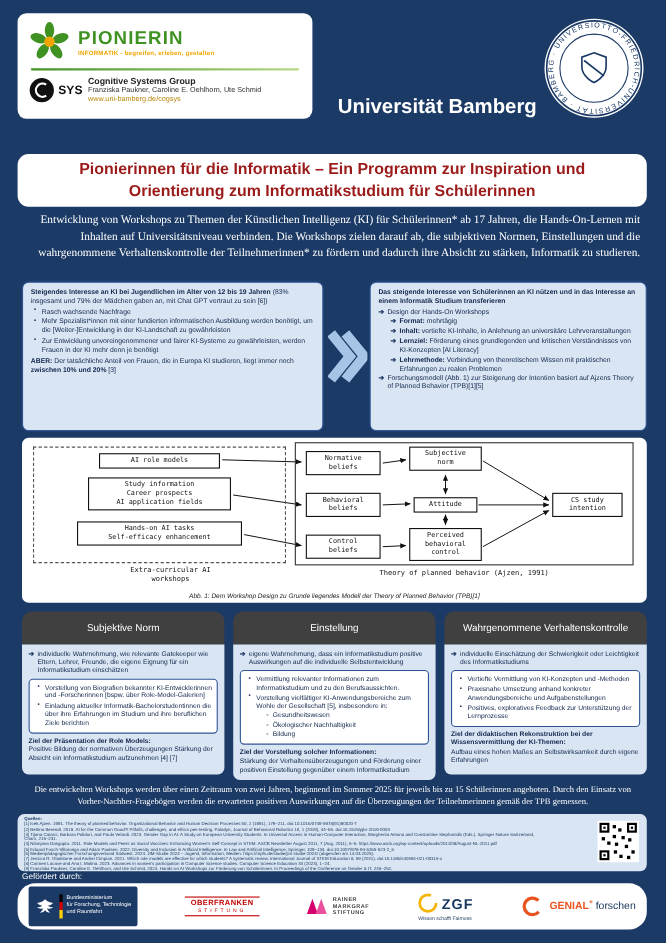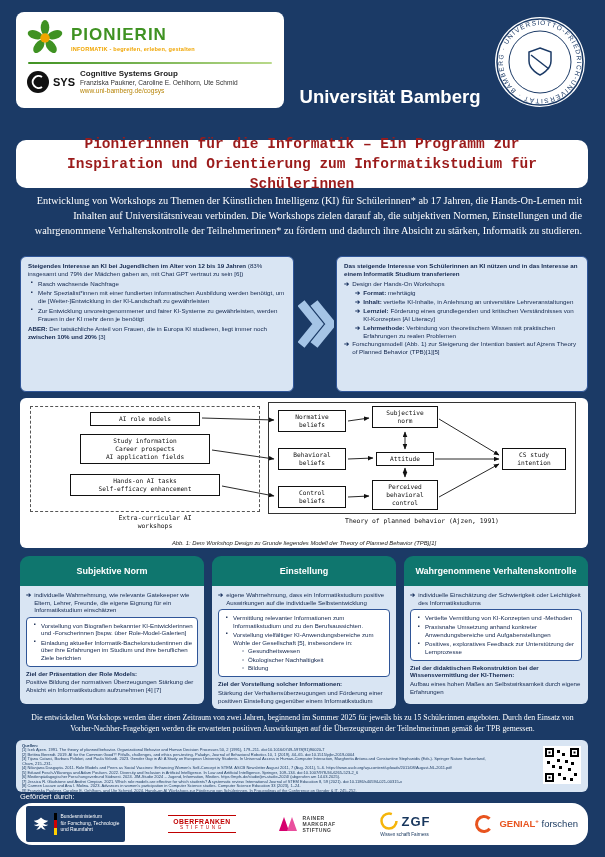--- a/index.html
+++ b/index.html
@@ -13,27 +13,27 @@
   .pio-row{display:flex;align-items:center;gap:7px;padding:3px 10px 4px;}
   .pio-name{font-size:17px;font-weight:bold;color:#3f9222;letter-spacing:1px;}
   .pio-tag{font-size:5.6px;font-weight:bold;color:#f0a500;letter-spacing:.2px;margin-top:1px;}
   .pio-rule{height:2px;margin:1px 12px 2px;background:linear-gradient(to right,#3f9222,#b9d98a);border-radius:2px;}
   .cog-row{display:flex;align-items:center;gap:5px;padding:3px 10px 0;}
   .cog-sys{font-size:11px;font-weight:bold;color:#111;margin-left:-2px;}
   .cog-group{font-size:8px;font-weight:bold;color:#222;}
   .cog-authors{font-size:6.6px;color:#333;margin-top:1px;}
   .cog-url{font-size:6.6px;color:#b8860b;margin-top:1px;cursor:pointer;}
 
-  .uni-name{position:absolute;left:292px;top:86px;width:196px;text-align:center;color:#fff;
+  .uni-name{position:absolute;left:292px;top:86px;width:196px;text-align:right;color:#fff;
             font-size:18.5px;font-weight:600;}
   .seal{position:absolute;left:494px;top:16px;width:92px;height:92px;}
 
   .title-card{left:16px;top:140px;width:572px;height:48px;border-radius:10px;
               display:flex;align-items:center;justify-content:center;}
-  .title{font-family:Liberation Mono, monospace;font-weight:bold;color:#9b1b1b;font-size:14.5px;
+  .title{font-family:Liberation Sans, sans-serif;font-weight:bold;color:#9b1b1b;font-size:14.5px;
          line-height:1.4;text-align:center;padding:0 30px;}
 
   .intro{position:absolute;left:22px;top:194px;width:560px;color:#fff;
          font-family:"Liberation Serif",serif;font-size:10.3px;line-height:1.45;text-align:right;}
 
   
   .info-box{position:absolute;background:#d9e5f3;border:1.5px solid #2f5597;border-radius:6px;
             box-sizing:border-box;color:#12264d;font-size:6.2px;line-height:1.28;padding:5px 7px;}
   .interest{left:20px;top:256px;width:274px;height:136px;}
   .goal{left:336px;top:256px;width:252px;height:136px;}
@@ -58,21 +58,21 @@
          font-family:"DejaVu Sans Mono",monospace;font-size:6.2px;line-height:1.3;text-align:center;
          padding:2px 1px;white-space:pre-line;}
   .dlabel{position:absolute;font-family:"DejaVu Sans Mono",monospace;font-size:6.4px;color:#111;
           text-align:center;white-space:pre-line;line-height:1.2;}
   .dcaption{position:absolute;left:0;right:0;bottom:2px;text-align:center;font-size:5.9px;
             font-style:italic;color:#222;}
 
   
   .cols{position:absolute;left:20px;top:556px;width:568px;height:148px;display:flex;gap:8px;align-items:stretch;}
   .pcol{flex:1 1 0;display:flex;flex-direction:column;min-width:0;}
-  .pcol-h{background:#0f766e;color:#fff;font-weight:bold;font-size:9px;line-height:1.15;text-align:left;
+  .pcol-h{background:#404040;color:#fff;font-weight:normal;font-size:9px;line-height:1.15;text-align:left;
           border-radius:9px 9px 0 0;height:30px;flex:0 0 auto;display:flex;align-items:center;
           justify-content:center;padding:0 10px;}
   .pcol-b{background:#d9e5f3;border-radius:0 0 6px 6px;padding:5px 6px;flex:1;font-size:6.1px;
           line-height:1.25;color:#12264d;}
   .pcol-intro{display:flex;gap:3px;margin-bottom:3px;}
   .inner-box{background:#fff;border:1px solid #2f5597;border-radius:4px;padding:3px 4px;margin-bottom:3px;}
   ul.sub{list-style:none;margin:1px 0 0;padding-left:9px;}
   ul.sub>li{position:relative;padding-left:6px;margin-bottom:1px;}
   ul.sub>li::before{content:"◦";position:absolute;left:0;top:0;}
   .goal-label{font-weight:bold;margin-bottom:1px;}

